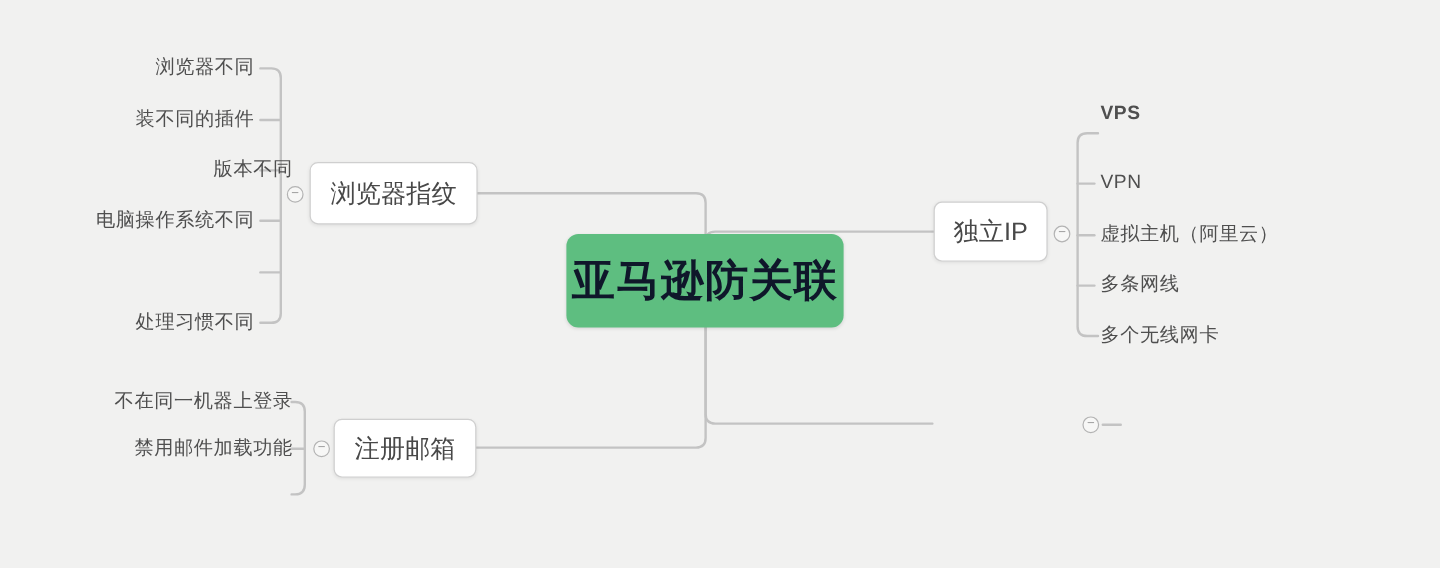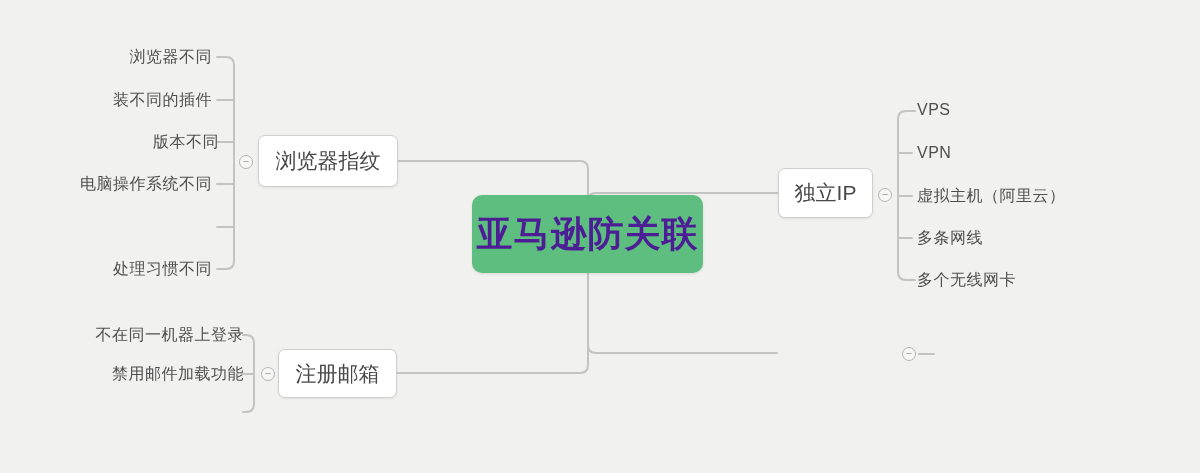--- a/index.html
+++ b/index.html
@@ -42,21 +42,21 @@
   .central-topic {
     position: absolute;
     left: 472px; top: 195px;
     width: 231px; height: 78px;
     display: flex;
     align-items: center;
     justify-content: center;
     background: #5ebe80;
     border-radius: 10px;
     box-shadow: 0 1px 3px rgba(0,0,0,0.10);
-    color: #4c1d95;
+    color: #0f172a;
     font-size: 36px;
     font-weight: bold;
     letter-spacing: 1px;
     white-space: nowrap;
     z-index: 3;
   }
   .box-browser   { left: 258px; top: 135px; width: 140px; height: 52px; }
   .box-email     { left: 278px; top: 349px; width: 119px; height: 49px; }
   .box-ip        { left: 778px; top: 168px; width: 95px;  height: 50px; }
   .box-other     { left: 777px; top: 329px; width: 120px; height: 48px; }
@@ -132,27 +132,27 @@
     </div>
   <div class="collapse" style="left:885px; top:195px;">
       <span>−</span>
     </div>
   <div class="collapse" style="left:909px; top:354px;">
       <span>−</span>
     </div>
 
   <div class="leaf r" style="right:988px; top:57px;">浏览器不同</div>
   <div class="leaf r" style="right:988px; top:100px;">装不同的插件</div>
-  <div class="leaf r" style="right:981px; top:142px;margin-left:16px;">版本不同</div>
+  <div class="leaf r" style="right:956px; top:142px;margin-left:16px;">版本不同</div>
   <div class="leaf r" style="right:988px; top:184px;">电脑操作系统不同</div>
   <div class="leaf r" style="right:988px; top:269px;">处理习惯不同</div>
 
   <div class="leaf r" style="right:956px; top:335px;">不在同一机器上登录</div>
   <div class="leaf r" style="right:956px; top:374px;">禁用邮件加载功能</div>
 
-  <div class="leaf" style="left:917px; top:110px;">VPS</div>
+  <div class="leaf" style="left:917px; top:95px;font-weight:bold;">VPS</div>
   <div class="leaf" style="left:917px; top:153px;">VPN</div>
   <div class="leaf" style="left:917px; top:196px;">虚拟主机（阿里云）</div>
   <div class="leaf" style="left:917px; top:238px;">多条网线</div>
   <div class="leaf" style="left:917px; top:280px;">多个无线网卡</div>
 
 
 </div>
 
 </body></html>

